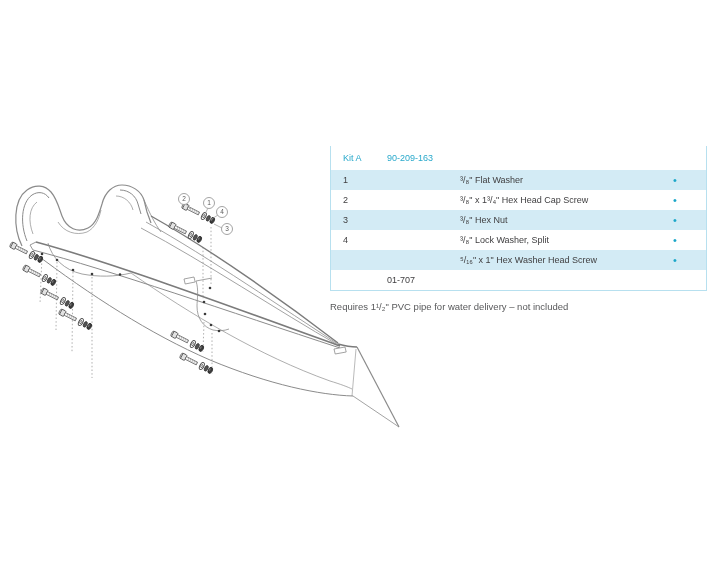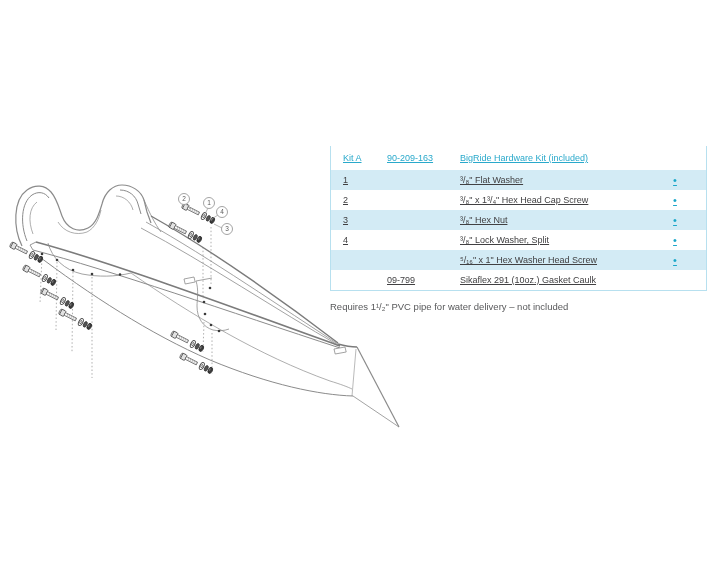--- a/index.html
+++ b/index.html
@@ -21,21 +21,21 @@
   }
   .t-row{display:grid;grid-template-columns:56px 73px 184px 1fr;align-items:center;}
   .t-head{
     background:#1ba7c9;color:#ffffff;font-weight:bold;height:25px;
     margin:0 -1px; 
   }
   .t-head .cell{line-height:1.15;}
   .t-row{height:20px;background:#ffffff;}
   .t-row.alt{background:#d3ebf5;}
   .t-row.kit-row{height:24px;color:#29a9cb;}
-  .cell{padding:0;white-space:nowrap;overflow:visible;text-decoration:underline;}
+  .cell{padding:0;white-space:nowrap;overflow:visible;}
   .cell.key{padding-left:12px;}
   .cell.kit{text-align:center;}
   .kit-head{width:26px;margin:0 auto;text-align:center;white-space:normal;}
   .dot{color:#1ba7c9;font-size:11px;line-height:1;}
 
   
   .footnote{
     position:absolute;left:330px;top:301px;width:390px;
     font-size:9.5px;color:#58595b;
   }
@@ -161,21 +161,20 @@
       <div class="cell">Part No.</div>
       <div class="cell">Description</div>
       <div class="cell kit">
         <div class="kit-head">Kit A</div>
       </div>
     </div>
 
     <div class="t-row kit-row">
       <div class="cell key">Kit A</div>
       <div class="cell">90-209-163</div>
-      <div class="cell">BigRide Hardware Kit (included)</div>
       <div class="cell kit dot"></div>
     </div>
 
     <div class="t-row alt">
       <div class="cell key">1</div>
       <div class="cell"></div>
       <div class="cell">³/₈" Flat Washer</div>
       <div class="cell kit dot">•</div>
     </div>
 
@@ -202,21 +201,20 @@
 
     <div class="t-row alt">
       <div class="cell key"></div>
       <div class="cell"></div>
       <div class="cell">⁵/₁₆" x 1" Hex Washer Head Screw</div>
       <div class="cell kit dot">•</div>
     </div>
 
     <div class="t-row">
       <div class="cell key"></div>
-      <div class="cell">09-799</div>
-      <div class="cell">Sikaflex 291 (10oz.) Gasket Caulk</div>
+      <div class="cell">01-707</div>
       <div class="cell kit dot"></div>
     </div>
   </div>
 
   <div class="footnote">Requires 1¹/₂" PVC pipe for water delivery – not included</div>
 
 </div>
 
 </body></html>

